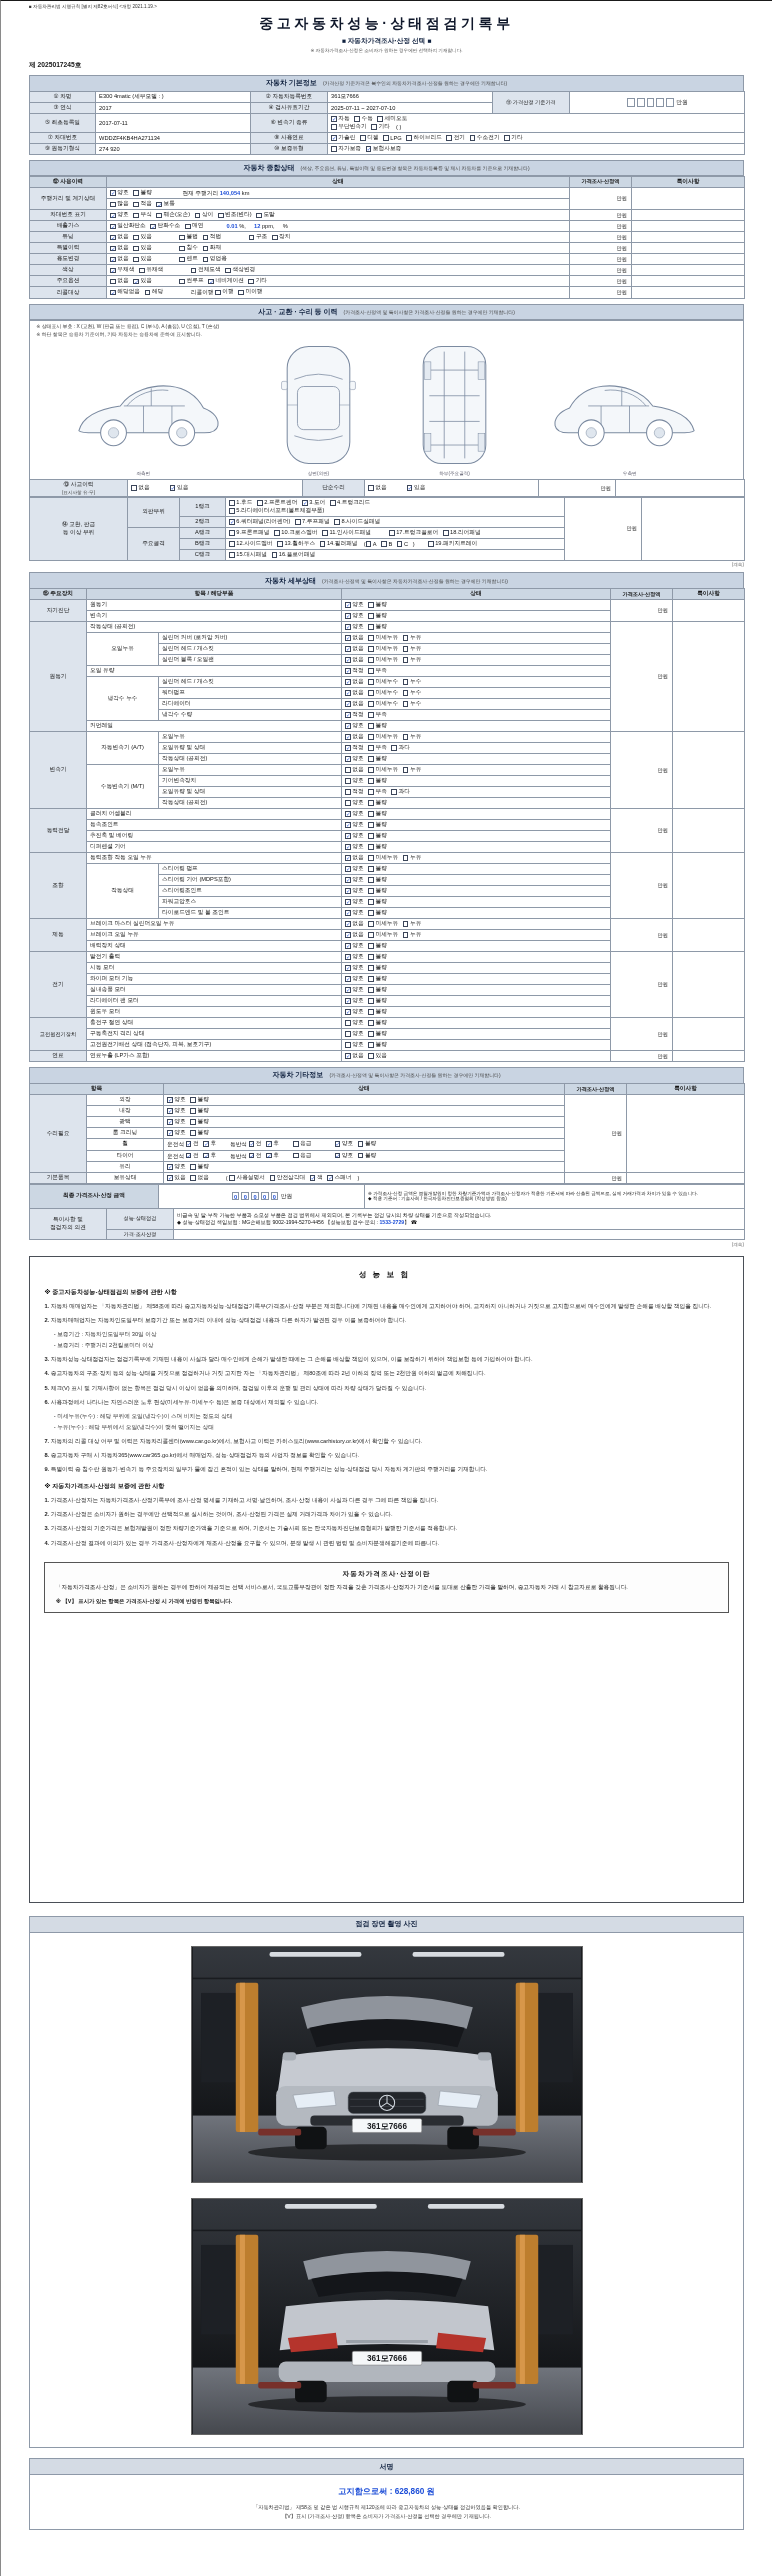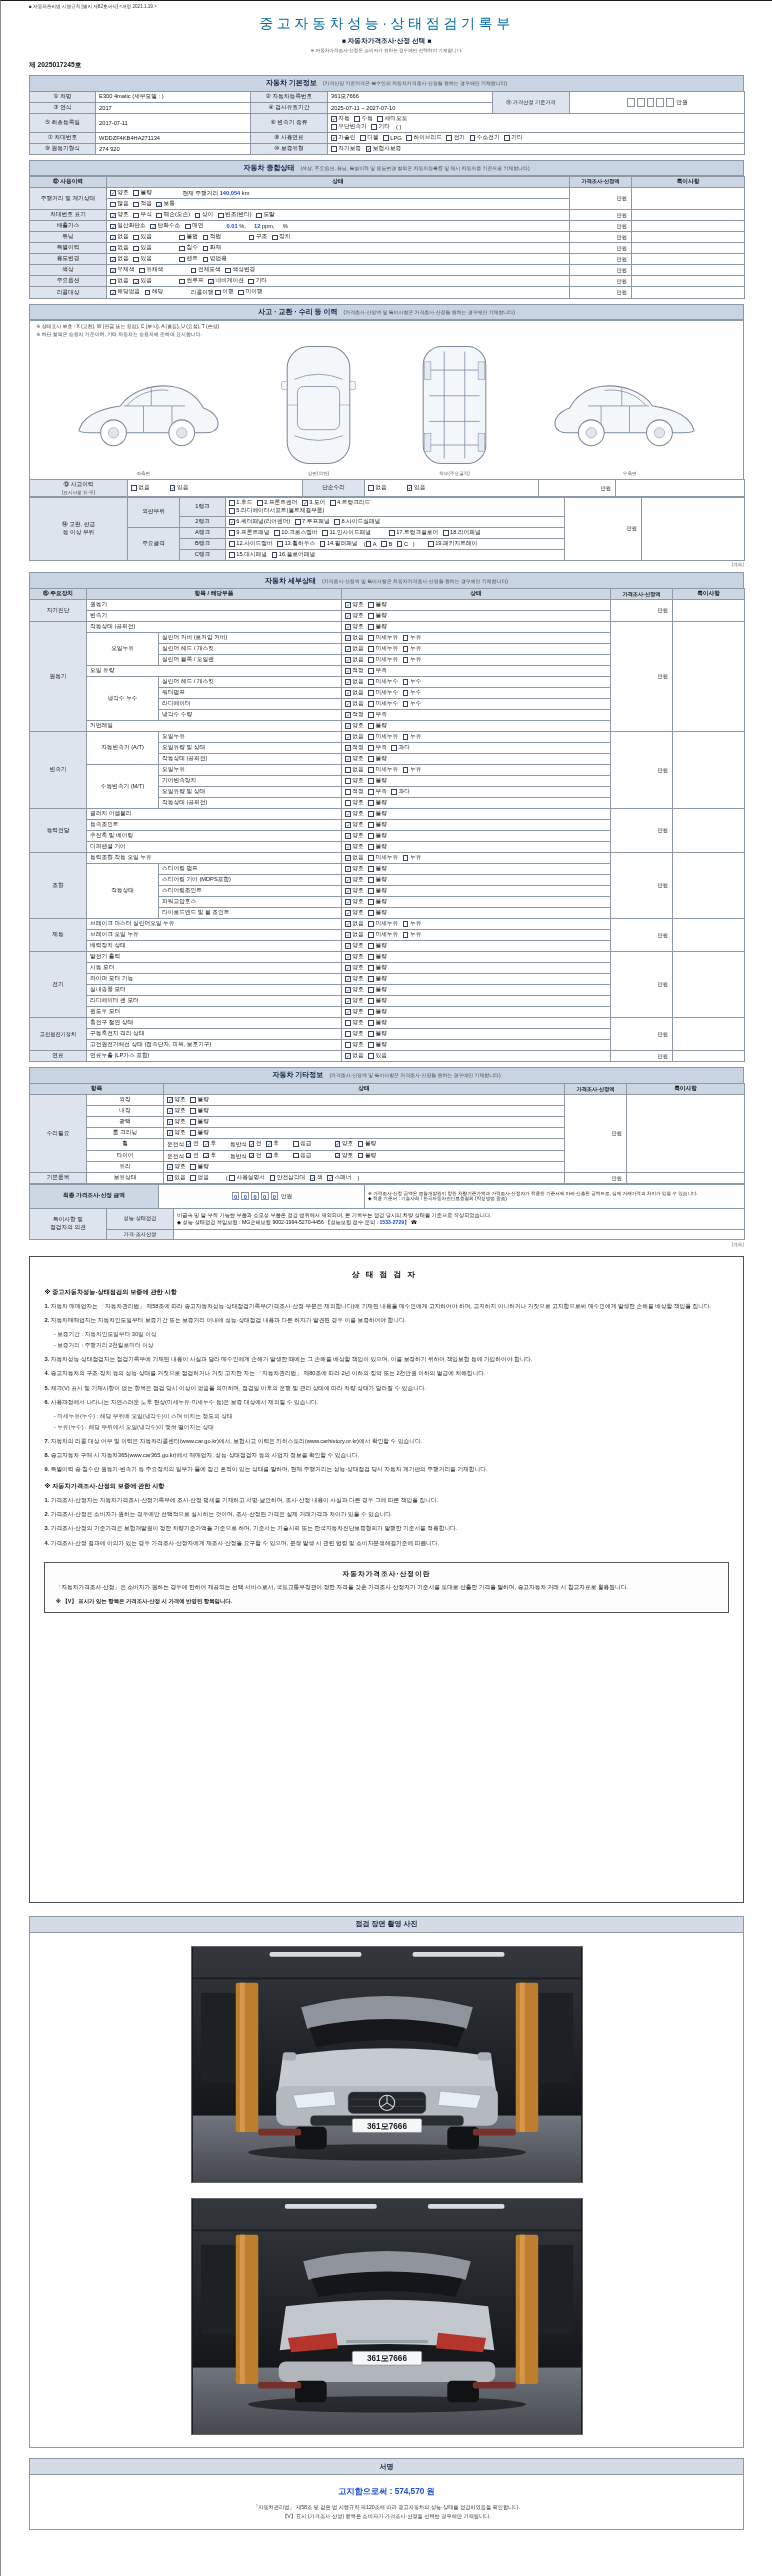--- a/index.html
+++ b/index.html
@@ -1,21 +1,21 @@
 <!DOCTYPE html>
 <html style="font-size:8.2px"><head>
 <meta charset="utf-8">
 <style>
 *{box-sizing:border-box}
 html,body{margin:0;padding:0}
 body{width:773px;height:2576px;overflow:hidden;background:#ffffff;font-family:"Liberation Sans","DejaVu Sans",sans-serif;color:#141414}
 .sheet{width:773px;height:2576px;border-top:1.5px solid #1a1a1a;border-left:0.5px solid #8a8a8a;border-right:0.5px solid #8a8a8a;padding:3.1px 28px 0;background:#fff}
 .formref{font-size:4.6px;color:#333}
 .titleblock{text-align:center;margin-top:6.2px}
-.title{font-size:14px;font-weight:normal;letter-spacing:3.6px;color:#0369a1}
+.title{font-size:14px;font-weight:bold;letter-spacing:3.6px;color:#0f172a}
 .titlesub{font-size:6.7px;font-weight:bold;margin-top:3.6px;color:#10213f}
 .titlenote{font-size:4.6px;color:#555;margin-top:2.1px}
 .docno{font-size:6.7px;font-weight:bold;margin:8.2px 0 2.1px}
 .section{margin-top:5.2px}
 .secbar{border:0.5px solid #8e99a8;background:#c9d4e2;text-align:center;font-weight:bold;font-size:7px;padding:2.1px 0;color:#10213f}
 .secbar .secsub{font-weight:normal;font-size:4.9px;color:#444;margin-left:4.1px}
 .ftab{width:100%;border-collapse:collapse;table-layout:fixed;margin-top:-0.5px;background:#fff}
 .ftab td{border:0.5px solid #8e99a8;font-size:5.7px;padding:1px 3.1px;height:10.8px;vertical-align:middle;word-break:keep-all;background:#fff}
 td.h{background:#ccd7e3;font-weight:bold;text-align:center}
 td.l{background:#dde4ed;text-align:center}
@@ -1286,21 +1286,21 @@
               <td class="l" style="font-size: 5.2px;">가격·조사산정</td>
               <td></td>
             </tr>
           </tbody>
         </table>
       </div>
     <div class="pagenote">(계속)</div>
   </div>
 
   <div class="notices">
-    <div class="ntitle">상태점검자</div>
+    <div class="ntitle">성능보험</div>
     <div class="npart">※ 중고자동차성능·상태점검의 보증에 관한 사항</div>
     <div>
         <div class="nitem"><span class="nnum">1. </span>자동차 매매업자는 「자동차관리법」 제58조에 따라 중고자동차성능·상태점검기록부(가격조사·산정 부분은 제외합니다)에 기재된 내용을 매수인에게 고지하여야 하며, 고지하지 아니하거나 거짓으로 고지함으로써 매수인에게 발생한 손해를 배상할 책임을 집니다.</div>
         <div class="nitem"><span class="nnum">2. </span>자동차매매업자는 자동차인도일부터 보증기간 또는 보증거리 이내에 성능·상태점검 내용과 다른 하자가 발견된 경우 이를 보증하여야 합니다.</div>
         <div class="nitem sub">- 보증기간 : 자동차인도일부터 30일 이상</div>
         <div class="nitem sub">- 보증거리 : 주행거리 2천킬로미터 이상</div>
         <div class="nitem"><span class="nnum">3. </span>자동차성능·상태점검자는 점검기록부에 기재된 내용이 사실과 달라 매수인에게 손해가 발생한 때에는 그 손해를 배상할 책임이 있으며, 이를 보장하기 위하여 책임보험 등에 가입하여야 합니다.</div>
         <div class="nitem"><span class="nnum">4. </span>중고자동차의 구조·장치 등의 성능·상태를 거짓으로 점검하거나 거짓 고지한 자는 「자동차관리법」 제80조에 따라 2년 이하의 징역 또는 2천만원 이하의 벌금에 처해집니다.</div>
         <div class="nitem"><span class="nnum">5. </span>체크(V) 표시 및 기재사항이 없는 항목은 점검 당시 이상이 없음을 의미하며, 점검일 이후의 운행 및 관리 상태에 따라 차량 상태가 달라질 수 있습니다.</div>
         <div class="nitem"><span class="nnum">6. </span>사용과정에서 나타나는 자연스러운 노후 현상(미세누유·미세누수 등)은 보증 대상에서 제외될 수 있습니다.</div>
@@ -1401,21 +1401,21 @@
         <text x="380" y="318" text-anchor="middle" font-size="16" font-weight="bold" fill="#1b1d21">361모7666</text>
       </svg>
 
     </div>
   </div>
 
   <div class="sigbox">
     <div class="boxhead">서명</div>
     <div class="sigbody">
       <div class="insurance">
-        <span>고지함으로써 : </span><span>574,570 원</span>
+        <span>고지함으로써 : </span><span>628,860 원</span>
       </div>
       <div class="signote">「자동차관리법」 제58조 및 같은 법 시행규칙 제120조에 따라 중고자동차의 성능·상태를 점검하였음을 확인합니다.</div>
       <div class="signote">【V】표시 (가격조사·산정) 항목은 소비자가 가격조사·산정을 선택한 경우에만 기재됩니다.</div>
     </div>
   </div>
 
 </div>
 
 
 </body></html>

